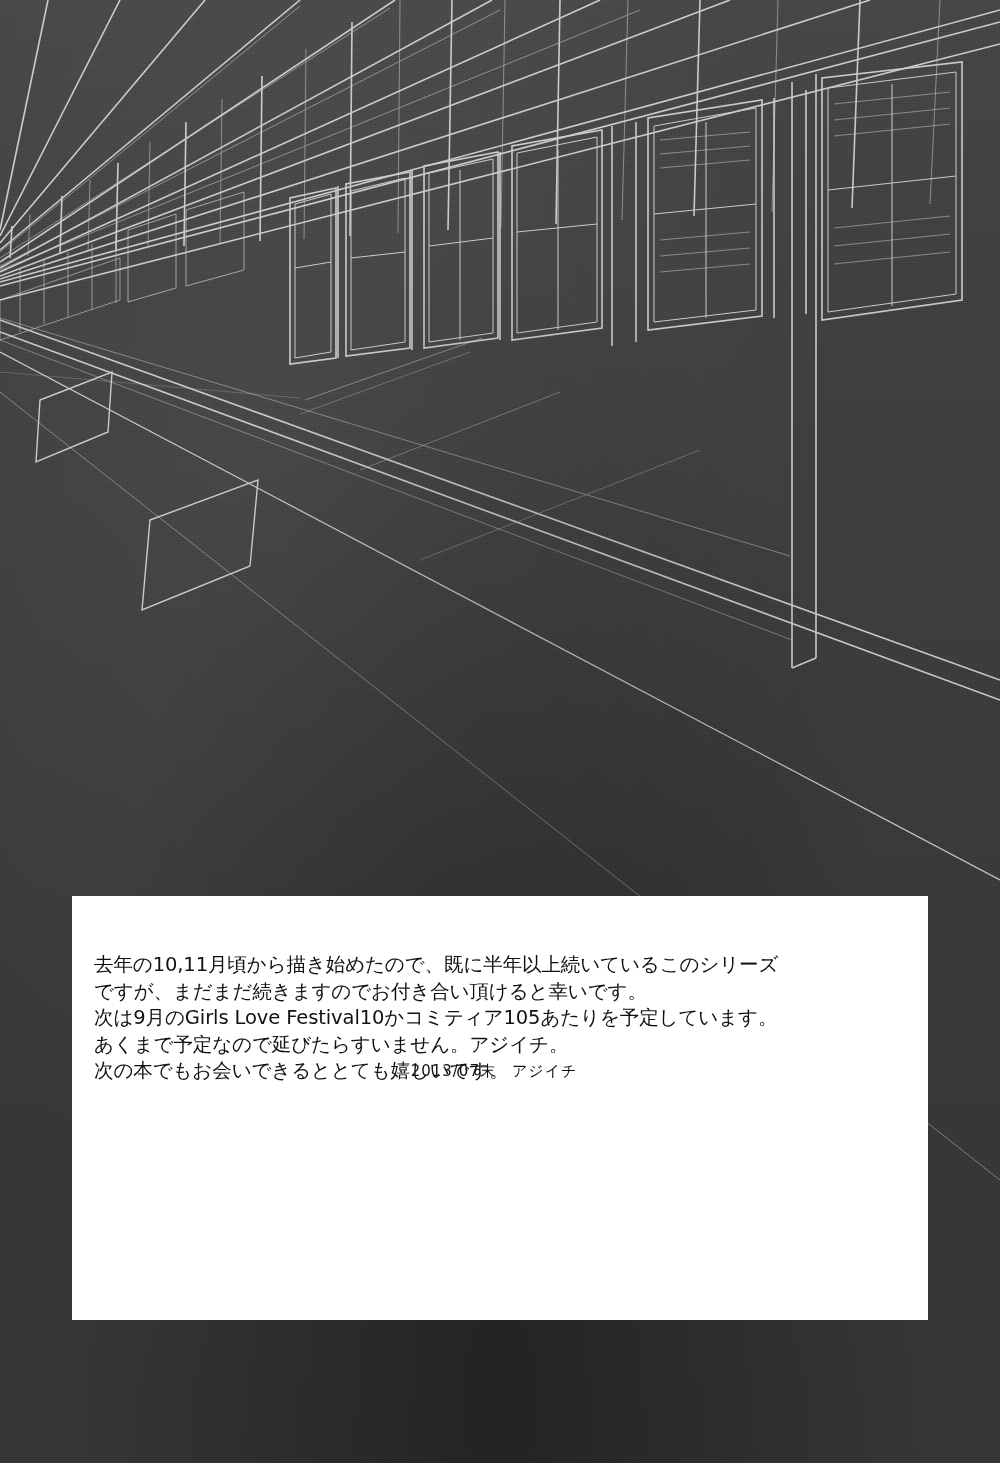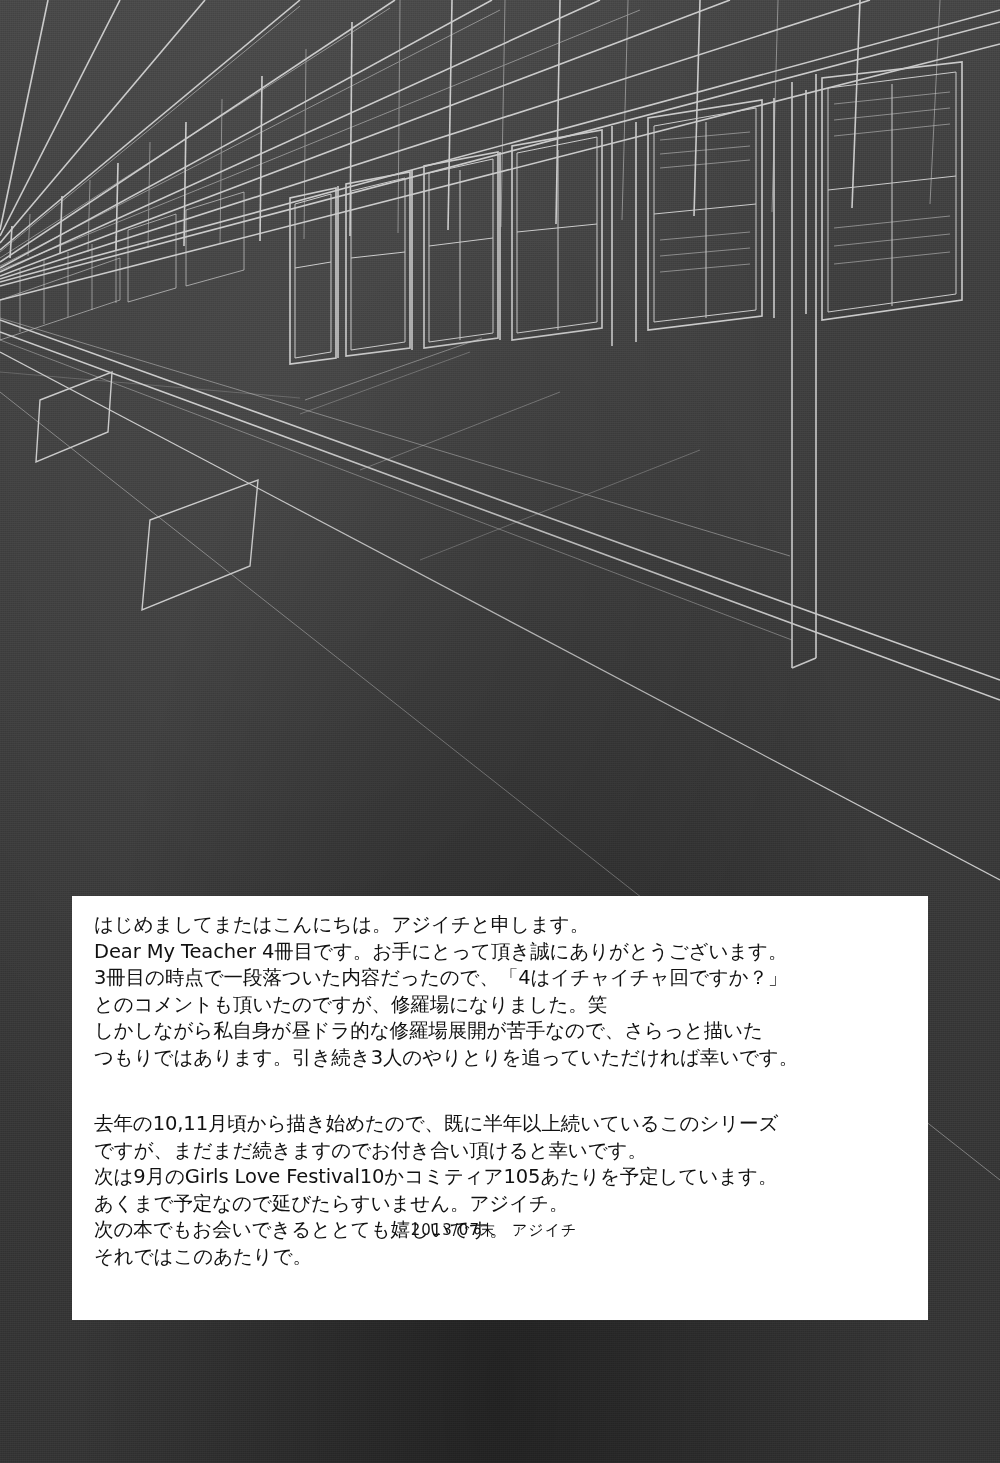--- a/index.html
+++ b/index.html
@@ -197,30 +197,23 @@
         <path d="M300 414 L470 352" stroke-width="1" opacity="0.35"></path>
         <path d="M360 470 L560 392" stroke-width="1" opacity="0.4"></path>
         <path d="M420 560 L700 450" stroke-width="1" opacity="0.35"></path>
         <path d="M0 372 L300 398" stroke-width="1" opacity="0.25"></path>
       </g>
     </svg>
     <div class="vignette"></div>
   </div>
 
   <div class="afterword">
-    <p>はじめましてまたはこんにちは。アジイチと申します。
-Dear My Teacher 4冊目です。お手にとって頂き誠にありがとうございます。
-3冊目の時点で一段落ついた内容だったので、「4はイチャイチャ回ですか？」
-とのコメントも頂いたのですが、修羅場になりました。笑
-しかしながら私自身が昼ドラ的な修羅場展開が苦手なので、さらっと描いた
-つもりではあります。引き続き3人のやりとりを追っていただければ幸いです。</p>
     <div class="para-gap"></div>
     <div class="para-gap"></div>
     <p>去年の10,11月頃から描き始めたので、既に半年以上続いているこのシリーズ
 ですが、まだまだ続きますのでお付き合い頂けると幸いです。
 次は9月のGirls Love Festival10かコミティア105あたりを予定しています。
 あくまで予定なので延びたらすいません。アジイチ。
 次の本でもお会いできるととても嬉しいです。</p>
     <div class="credit">2013/07末　アジイチ</div>
-    <p>それではこのあたりで。</p>
   </div>
 
 </div>
 
 </body></html>

